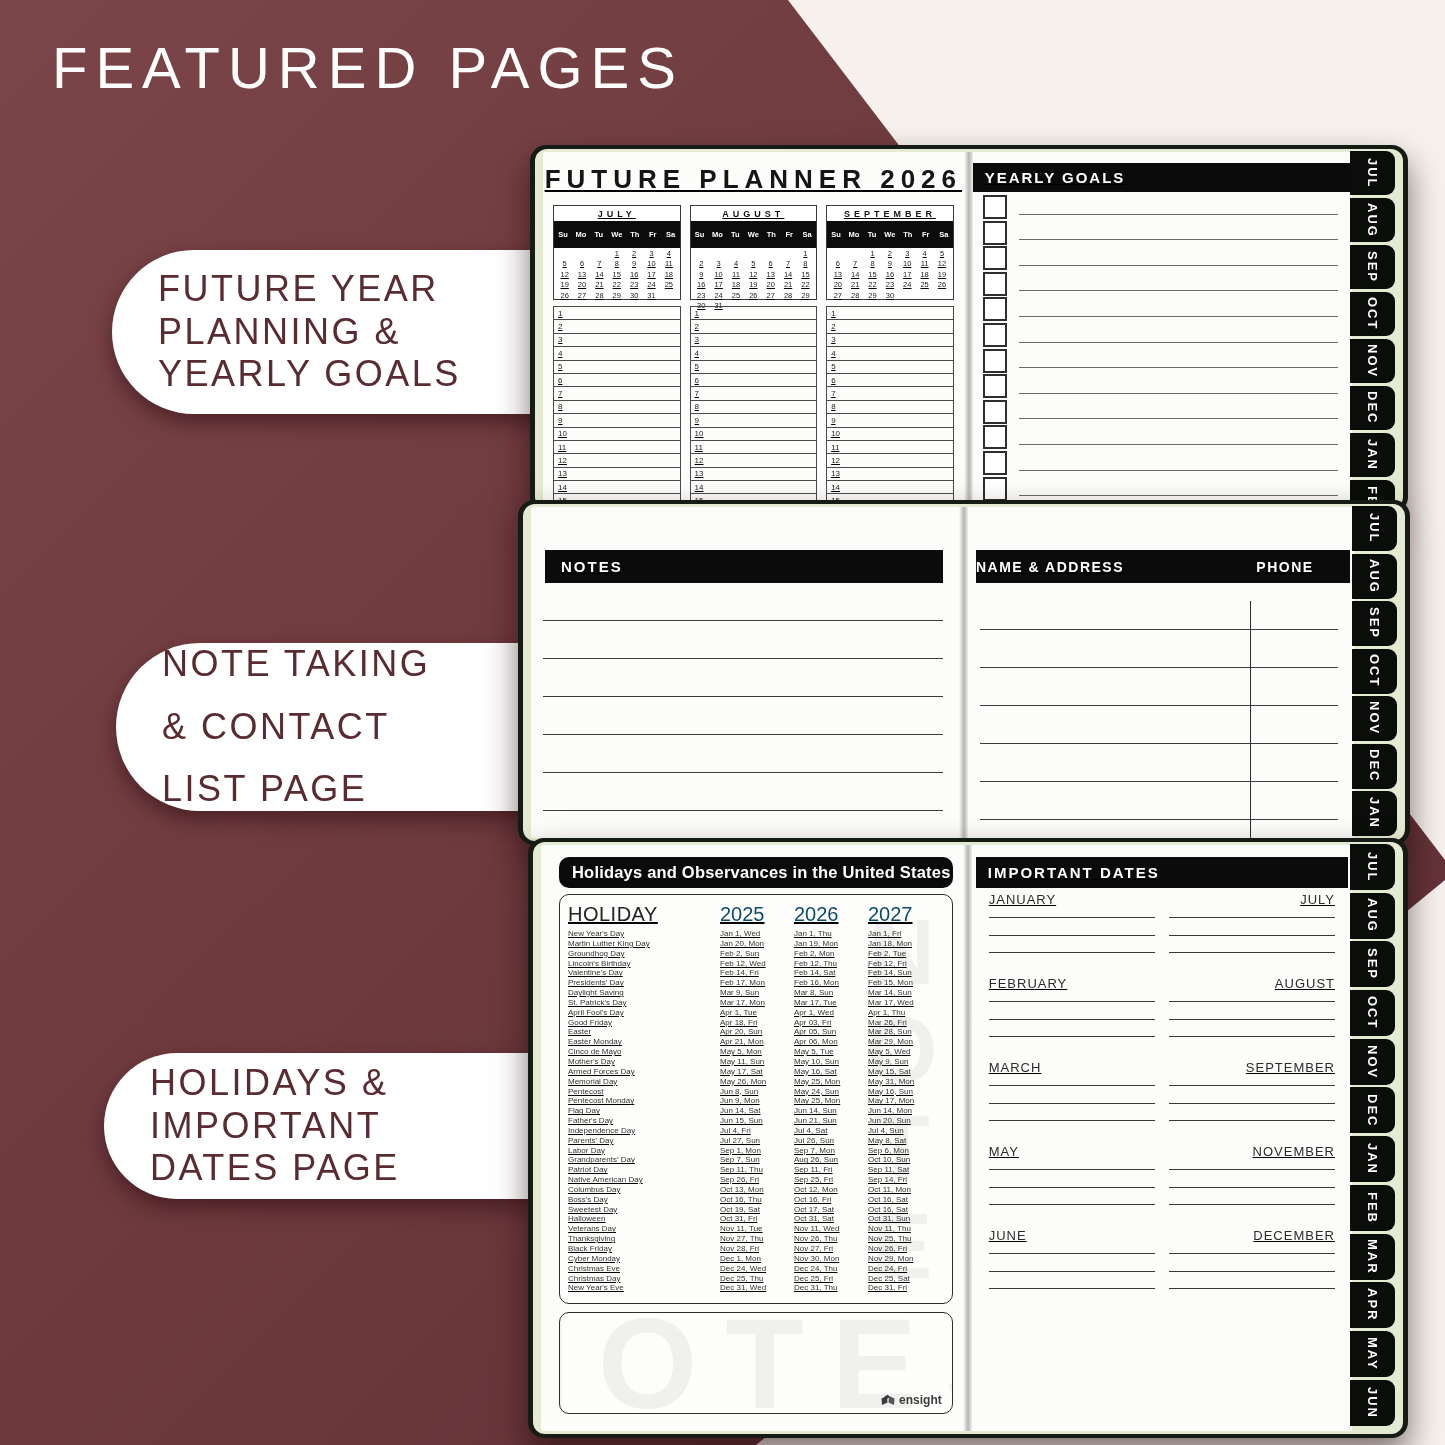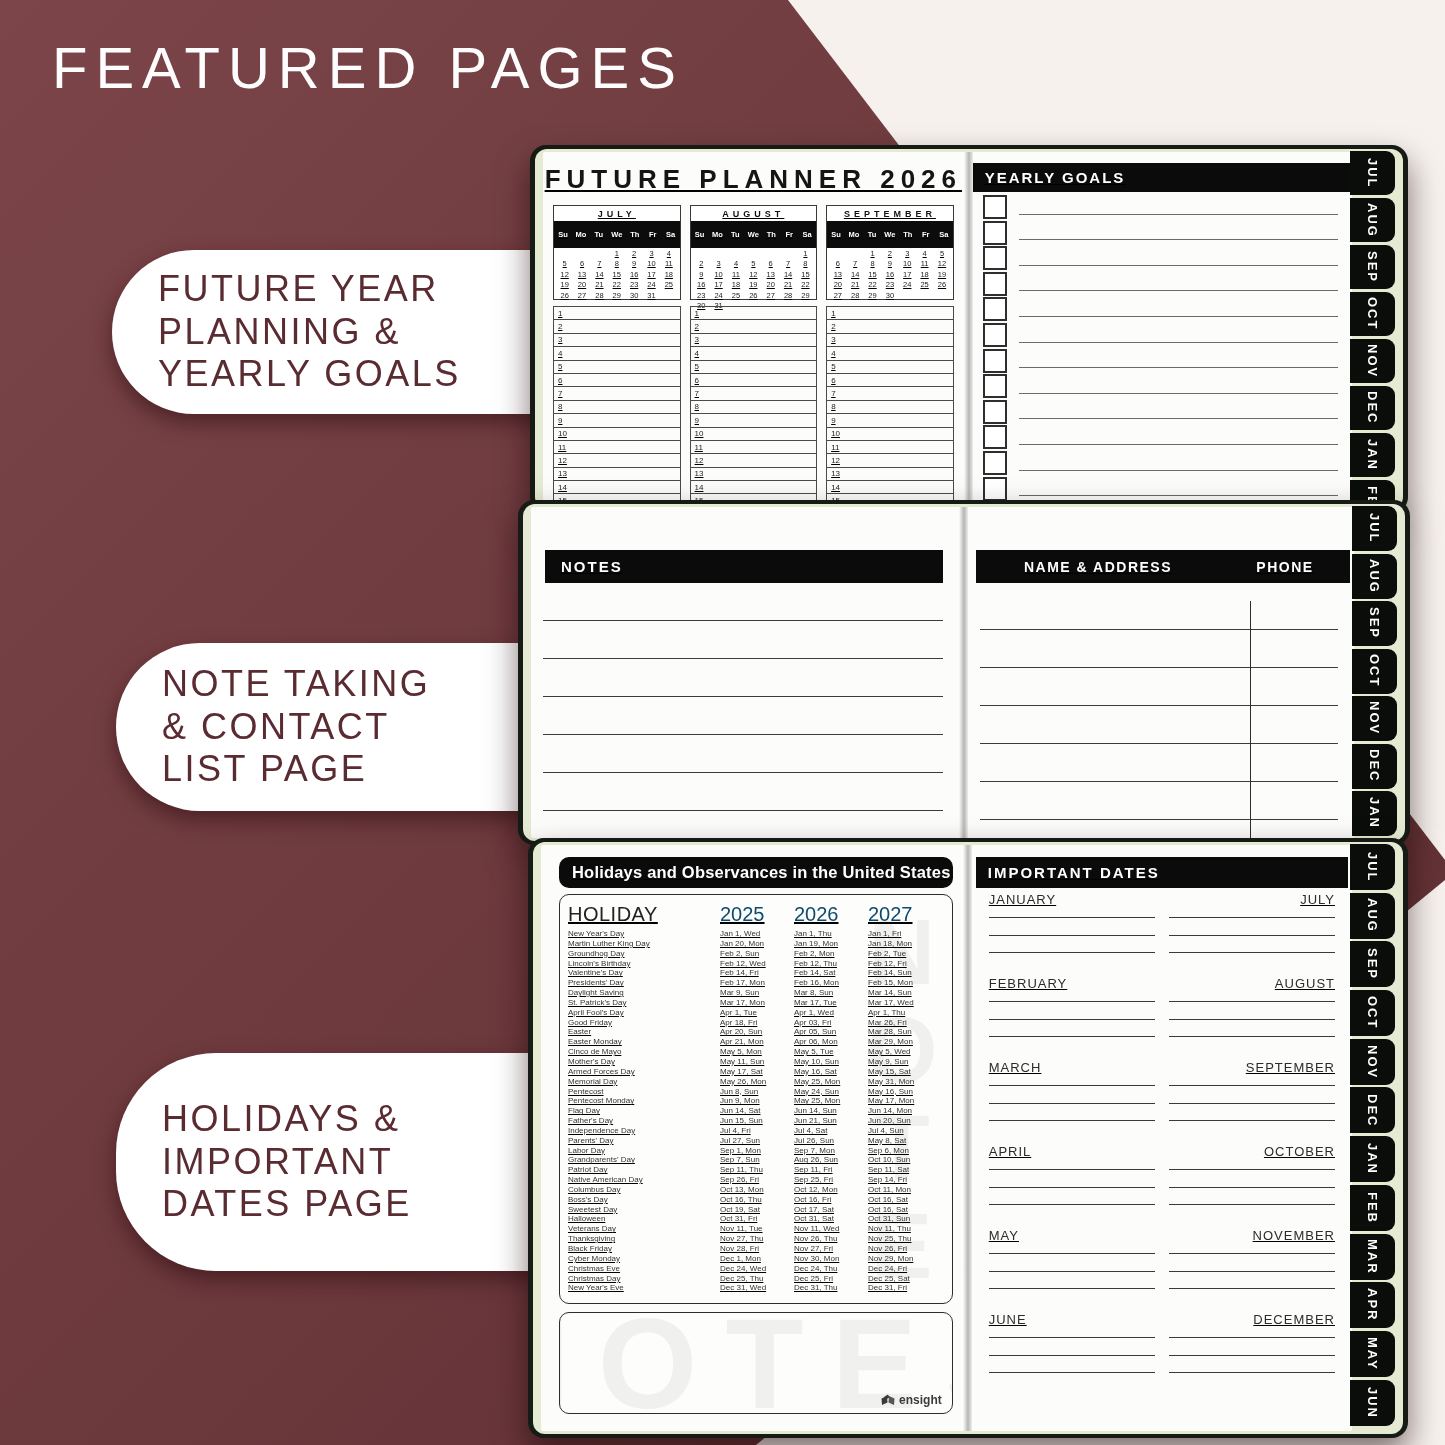--- a/index.html
+++ b/index.html
@@ -10,22 +10,22 @@
   #wedge-top{clip-path:polygon(788px 0px,1445px 0px,1445px 860px);}
   #wedge-bottom{clip-path:polygon(1445px 880px,1445px 1445px,756px 1445px);}
   #main-title{position:absolute;left:52px;top:34px;color:#fdfdfd;font-size:58px;
               font-weight:300;letter-spacing:8px;}
   
   .pill{position:absolute;background:#ffffff;border-radius:100px 20px 20px 100px;
         box-shadow:0 9px 20px rgba(40,8,12,.5);color:#5a2c31;font-size:36px;
         letter-spacing:2.5px;line-height:1.18;display:flex;flex-direction:column;
         justify-content:center;padding-left:46px;z-index:3;}
   #pill-1{left:112px;top:250px;width:440px;height:164px;}
-  #pill-2{left:116px;top:643px;width:450px;height:168px;}
-  #pill-3{left:116px;top:1053px;width:450px;height:218px;}
+  #pill-2{left:116px;top:643px;width:450px;height:168px;gap:20px;}
+  #pill-3{left:104px;top:1053px;width:450px;height:146px;}
   
   .spread{position:absolute;}
   .cover{position:absolute;inset:0;background:#161b15;border-radius:16px;
          box-shadow:0 16px 32px rgba(30,5,8,.55);}
   .edge{position:absolute;inset:4px 5px;background:#e5ead2;border-radius:12px;}
   .pages{position:absolute;left:13px;top:7px;right:56px;bottom:7px;background:#fcfcfa;
          display:flex;overflow:hidden;border-radius:2px;text-decoration:underline;}
   .page{position:relative;min-width:0;}
   .page-l{flex:0 0 52%;}
   .page-r{flex:1;}
@@ -57,21 +57,21 @@
   .numrow{border:1px solid #4a4a4a;margin-top:-1px;height:12.4px;font-size:8px;
           padding-left:4px;color:#222;display:flex;align-items:center;flex:none;}
   
   .bar{background:#0b0b0b;color:#fff;display:flex;align-items:center;font-weight:700;}
   .goals-bar{margin-top:11px;height:29px;padding-left:12px;font-size:15px;letter-spacing:2px;}
   .goal-row{position:relative;height:25.6px;}
   .goal-box{position:absolute;left:10px;top:3px;width:20px;height:20px;border:2px solid #2e2e2e;background:#fff;}
   .goal-line{position:absolute;left:46px;right:14px;bottom:3px;border-bottom:1.2px solid #6a6a6a;}
   .notes-bar{margin:43px 16px 0 14px;height:33px;padding-left:16px;font-size:15px;letter-spacing:2px;}
   .contact-bar{margin:43px 4px 0 8px;height:33px;font-size:14px;letter-spacing:1.5px;}
-  .contact-bar .cb-name{flex:1;text-align:center;}
+  .contact-bar .cb-name{flex:1;}
   .contact-bar .cb-phone{flex:0 0 130px;text-align:center;}
   .wline{border-bottom:1.3px solid #3c3c3c;margin:37px 16px 0 12px;}
   .lines-contact .wline:first-child{margin-top:46px;}
   .contact-divider{position:absolute;left:73%;top:94px;bottom:0;width:1.3px;background:#2e2e2e;}
   
   .hol-bar{margin:12px 10px 0 18px;height:31px;padding-left:13px;font-size:16.5px;
            letter-spacing:.2px;border-radius:10px;}
   .hol-box{position:relative;margin:6px 10px 0 18px;border:1.5px solid #2d2d2d;
            border-radius:10px;height:408px;overflow:hidden;background:#fdfdfb;}
   .hol-head{display:flex;padding:8px 0 3px 8px;align-items:baseline;}
@@ -750,34 +750,20 @@
               </div>
               <div class="id-cell id-right">
                 <div class="id-label">SEPTEMBER</div>
                 <div class="id-line"></div>
                 <div class="id-line"></div>
                 <div class="id-line"></div>
               </div>
             </div>
             <div class="id-row">
               <div class="id-cell">
-                <div class="id-label">APRIL</div>
-                <div class="id-line"></div>
-                <div class="id-line"></div>
-                <div class="id-line"></div>
-              </div>
-              <div class="id-cell id-right">
-                <div class="id-label">OCTOBER</div>
-                <div class="id-line"></div>
-                <div class="id-line"></div>
-                <div class="id-line"></div>
-              </div>
-            </div>
-            <div class="id-row">
-              <div class="id-cell">
                 <div class="id-label">MAY</div>
                 <div class="id-line"></div>
                 <div class="id-line"></div>
                 <div class="id-line"></div>
               </div>
               <div class="id-cell id-right">
                 <div class="id-label">NOVEMBER</div>
                 <div class="id-line"></div>
                 <div class="id-line"></div>
                 <div class="id-line"></div>

